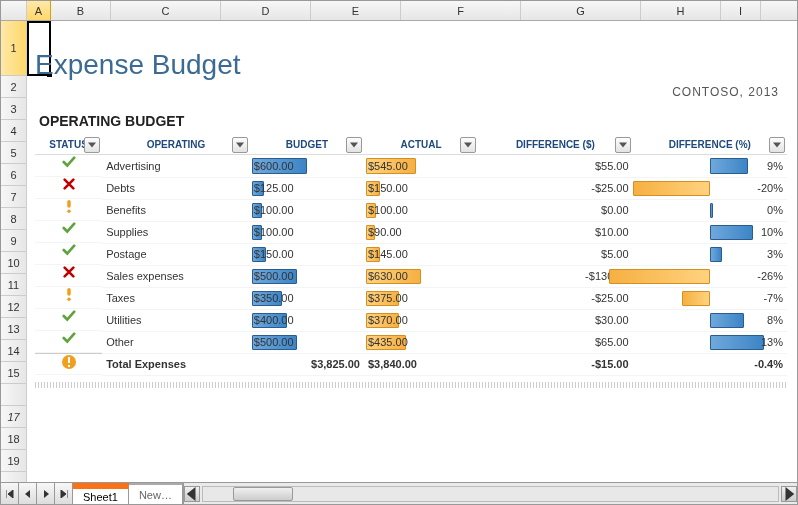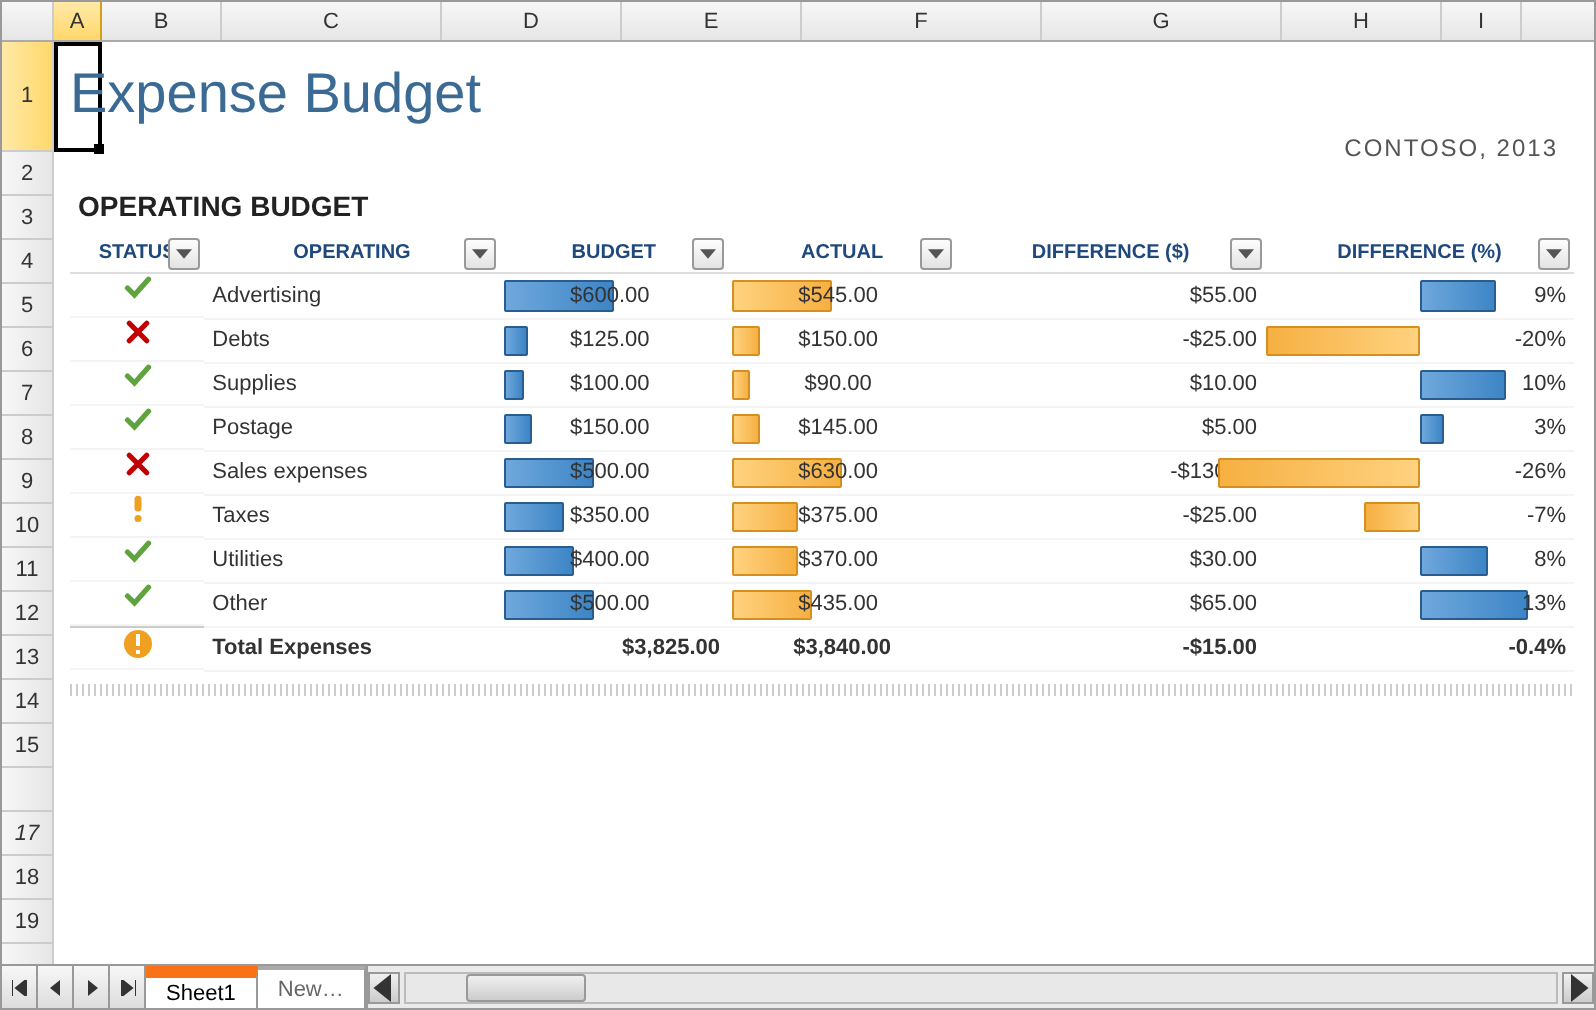--- a/index.html
+++ b/index.html
@@ -14,21 +14,21 @@
 
 
 .grid { flex: 1; display: flex; overflow: hidden; position: relative; }
 .row-headers { width: 26px; background: linear-gradient(to right, #f7f7f7, #e6e6e6); border-right: 1px solid #ccc; }
 .row-h { border-bottom: 1px solid #ccc; text-align: center; color: #333; font-size: 11px; display: flex; align-items: center; justify-content: center; cursor: cell; }
 .row-h.r1 { height: 55px; }
 .row-h.selected { background: linear-gradient(to right, #ffe9a8, #ffd86b); }
 .cells { flex: 1; position: relative; background: #fff; }
 
 
-.report { position: absolute; left: 8px; top: 0; right: 10px; }
+.report { position: absolute; left: 8px; top: 18px; right: 10px; }
 .title { font-family: "Segoe UI Light", "Segoe UI", Arial; font-size: 28px; color: #3b6b94; font-weight: 300; padding: 10px 0 4px 0; }
 .subtitle { text-align: right; color: #555; font-size: 12px; padding-right: 8px; letter-spacing: 1px; }
 .section-title { font-weight: bold; font-size: 14px; color: #222; padding: 14px 0 6px 4px; }
 
 .tbl { width: 100%; border-collapse: collapse; }
 .tbl th { text-align: center; font-weight: bold; color: #1f497d; font-size: 10px; padding: 4px 2px; border-bottom: 1px solid #ddd; position: relative; }
 .tbl th.center { text-align: center; }
 .filter-btn { position: absolute; right: 2px; top: 2px; width: 16px; height: 16px; border: 1px solid #999; background: linear-gradient(#fdfdfd, #e3e3e3); border-radius: 2px; display: flex; align-items: center; justify-content: center; cursor: pointer; }
 .filter-btn svg { width: 8px; height: 6px; }
 
@@ -37,21 +37,21 @@
 .ico { width: 14px; height: 14px; }
 .ico.check { color: #5fa33e; }
 .ico.cross { color: #c00000; }
 .ico.warn { color: #f0a020; }
 .ico.warn-total { width: 16px; height: 16px; }
 
 .bar-cell { position: relative; }
 .bar-bg { position: absolute; left: 2px; top: 3px; bottom: 3px; border-radius: 1px; }
 .bar-blue { background: linear-gradient(to right, #6fa8dc, #3d85c6); border: 1px solid #2a5d8f; }
 .bar-orange { background: linear-gradient(to right, #ffd27f, #f6b042); border: 1px solid #d48f1e; }
-.bar-text { position: relative; z-index: 1; text-align: center; padding-right: 4px; }
+.bar-text { position: relative; z-index: 1; text-align: left; padding-right: 4px; }
 
 .diff-cell { text-align: right; padding-right: 8px; }
 .pct-cell { text-align: right; padding-right: 8px; position: relative; }
 .pct-bar-pos { position: absolute; top: 3px; bottom: 3px; background: linear-gradient(to right, #6fa8dc, #3d85c6); border: 1px solid #2a5d8f; border-radius: 1px; }
 .pct-bar-neg { position: absolute; top: 3px; bottom: 3px; background: linear-gradient(to right, #f6b042, #ffd27f); border: 1px solid #d48f1e; border-radius: 1px; }
 .pct-text { position: relative; z-index: 1; }
 
 .total-row td { font-weight: bold; border-top: 1px solid #ccc; }
 .neg-red { color: #c00000; }
 
@@ -187,20 +187,39 @@
                 </td>
                 <td class="bar-cell">
                   <div class="bar-bg bar-orange" style="width:14px"></div>
                   <div class="bar-text">$150.00</div>
                 </td>
                 <td class="diff-cell">-$25.00</td>
                 <td class="pct-cell"><div class="pct-bar-neg" style="left:0%;width:50%"></div><span class="pct-text">-20%</span></td>
               </tr>
               <tr>
                 <td class="status-ico">
+                  <svg class="ico warn" viewBox="0 0 16 16">
+                    <rect x="6" y="1" width="4" height="9" rx="2" fill="#f0a020"></rect>
+                    <circle cx="8" cy="14" r="2" fill="#f0a020"></circle>
+                  </svg>
+                </td>
+                <td>Benefits</td>
+                <td class="bar-cell">
+                  <div class="bar-bg bar-blue" style="width:10px"></div>
+                  <div class="bar-text">$100.00</div>
+                </td>
+                <td class="bar-cell">
+                  <div class="bar-bg bar-orange" style="width:10px"></div>
+                  <div class="bar-text">$100.00</div>
+                </td>
+                <td class="diff-cell">$0.00</td>
+                <td class="pct-cell"><div class="pct-bar-pos" style="left:50%;width:2%"></div><span class="pct-text">0%</span></td>
+              </tr>
+              <tr>
+                <td class="status-ico">
                   <svg class="ico check" viewBox="0 0 16 16">
                     <path d="M2 8 L6 12 L14 3" stroke="#5fa33e" stroke-width="3" fill="none" stroke-linecap="round"></path>
                   </svg>
                 </td>
                 <td>Supplies</td>
                 <td class="bar-cell">
                   <div class="bar-bg bar-blue" style="width:10px"></div>
                   <div class="bar-text">$100.00</div>
                 </td>
                 <td class="bar-cell">
@@ -306,21 +325,21 @@
             <tr class="total-row">
               <td class="status-ico">
                   <svg class="ico warn-total" viewBox="0 0 16 16">
                     <circle cx="8" cy="8" r="7" fill="#f0a020"></circle>
                     <rect x="7" y="3" width="2" height="6" fill="#fff"></rect>
                     <rect x="7" y="11" width="2" height="2" fill="#fff"></rect>
                   </svg>
                 </td>
               <td>Total Expenses</td>
               <td class="bar-text" style="text-align:right">$3,825.00</td>
-              <td class="bar-text" style="text-align:center">$3,840.00</td>
+              <td class="bar-text" style="text-align:left">$3,840.00</td>
               <td class="diff-cell neg-red">-$15.00</td>
               <td class="pct-cell neg-red">-0.4%</td>
             </tr>
           </tbody>
         </table>
         <div class="bottom-sep"></div>
       </div>
     </div>
   </div>
   <div class="sheet-bar">

